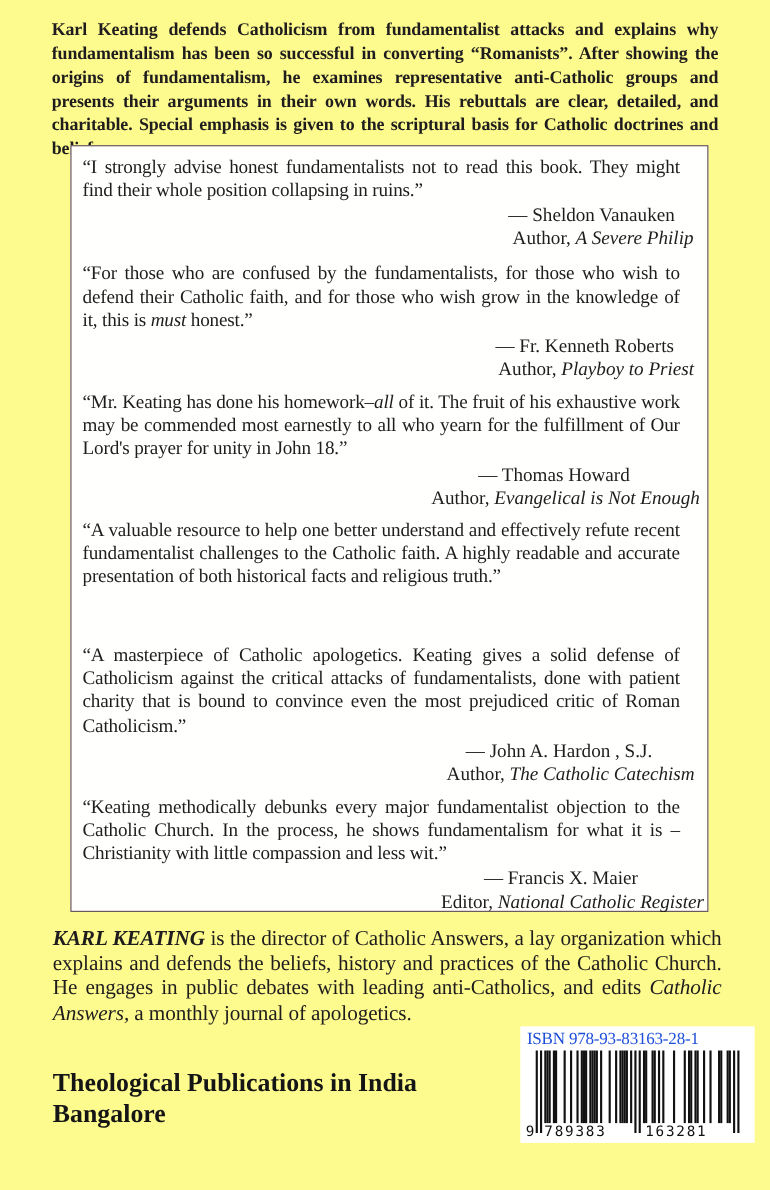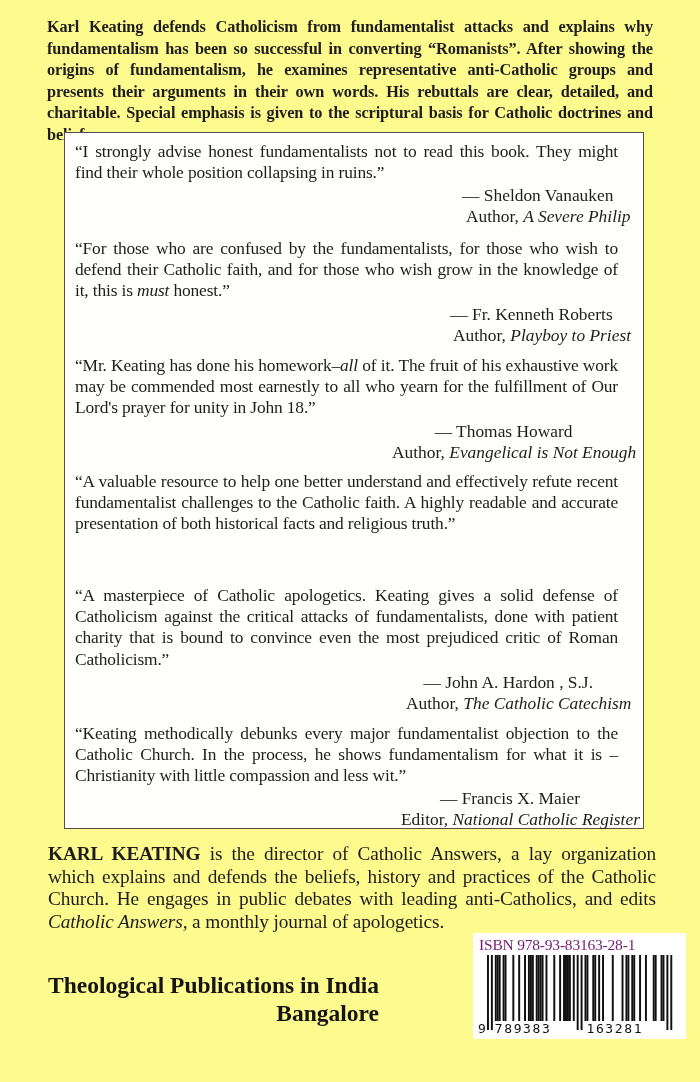--- a/index.html
+++ b/index.html
@@ -33,34 +33,33 @@
   }
   .attr .name { display: block; text-align: center; }
   .attr .role { display: block; padding-left: 21px; }
   .attr i, .quote i { font-style: italic; }
 
   .bio {
     position: absolute; left: 48px; top: 843px; width: 608px;
     font-size: 19.3px; line-height: 22.6px;
     text-align: justify; letter-spacing: -0.1px;
   }
-  .bio b { font-weight: bold; }
+  .bio b { font-weight: bold; font-style: italic; }
   .publisher {
     position: absolute; left: 48px; top: 971px;
     font-size: 23.5px; line-height: 28px; font-weight: bold;
     color: #151515;
-    text-align: right;
   }
   .isbn-block {
     position: absolute; left: 473px; top: 933px; width: 213px; height: 106px;
     background: #ffffff;
   }
   .isbn-text {
     position: absolute; left: 6px; top: 3px;
-    font-size: 15.5px; line-height: 18px; color: #701a75;
+    font-size: 15.5px; line-height: 18px; color: #1d4ed8;
     letter-spacing: -0.2px; white-space: nowrap;
   }
   .barcode { position: absolute; left: 0; top: 0; }
 </style>
 </head>
 <body>
 
 <div class="blurb">Karl Keating defends Catholicism from fundamentalist attacks and explains why fundamentalism has been so successful in converting “Romanists”. After showing the origins of fundamentalism, he examines representative anti-Catholic groups and presents their arguments in their own words. His rebuttals are clear, detailed, and charitable. Special emphasis is given to the scriptural basis for Catholic doctrines and beliefs.</div>
 
 <div class="box">

